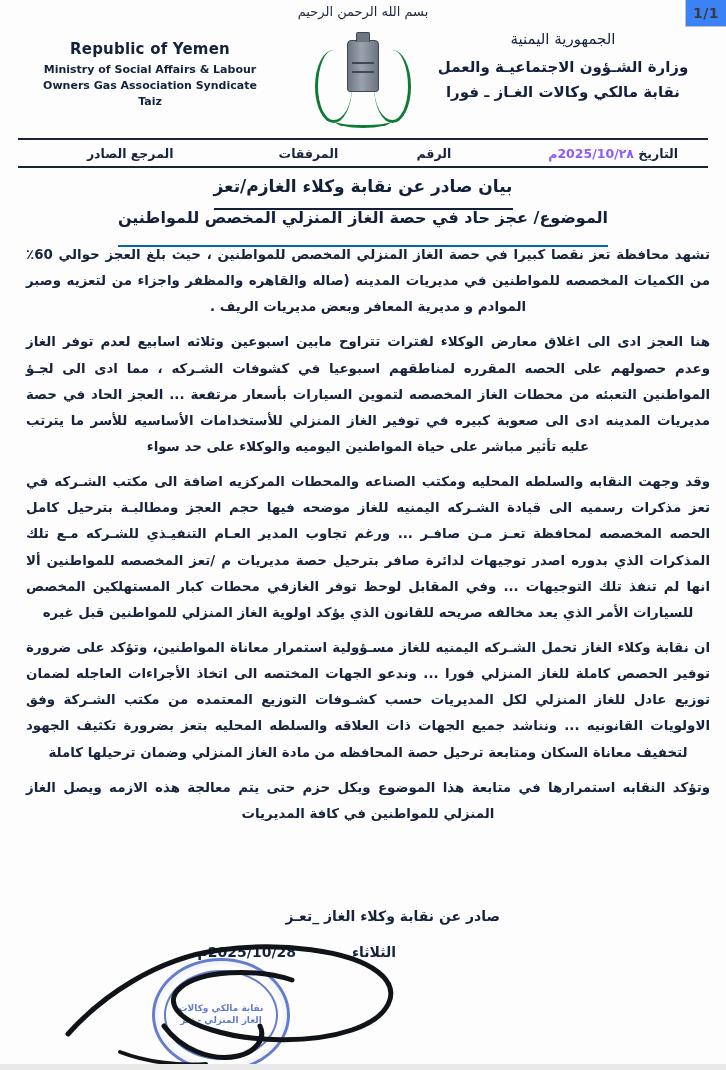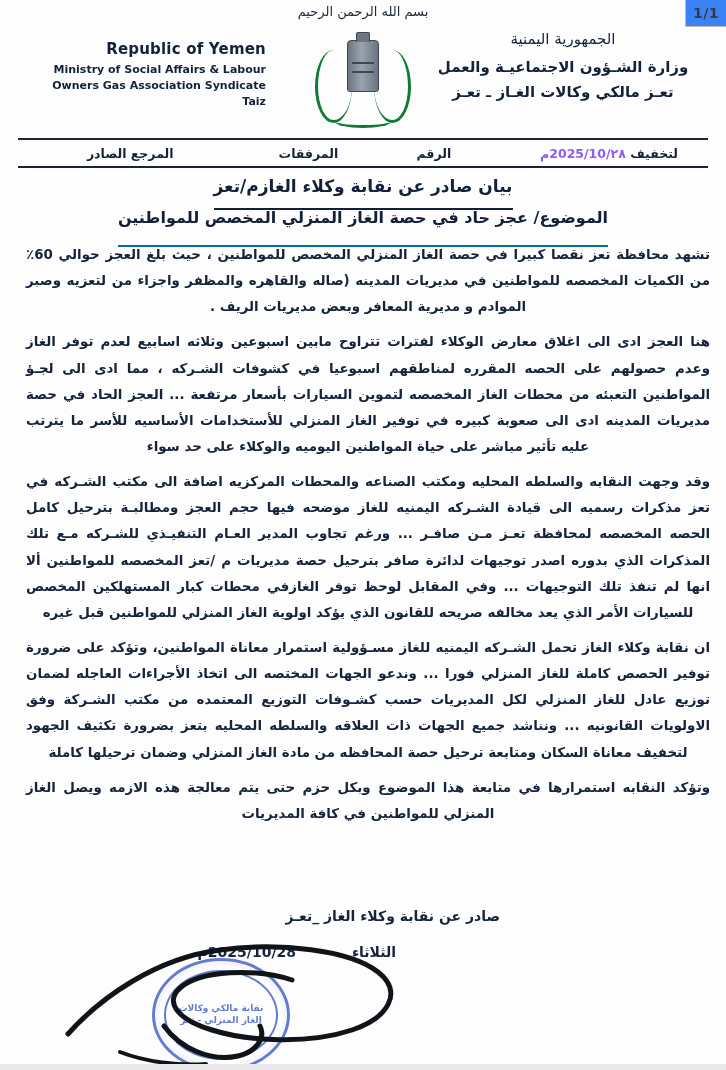--- a/index.html
+++ b/index.html
@@ -57,24 +57,24 @@
   .header {
     position: absolute;
     top: 28px;
     left: 0;
     width: 100%;
     height: 108px;
   }
 
   .header-left {
     position: absolute;
-    left: 6px;
+    left: 20px;
     top: 12px;
     width: 260px;
-    text-align: right;
+    text-align: center;
     direction: ltr;
   }
   .header-left .line1 {
     font-size: 15px;
     font-weight: bold;
     color: #14213a;
     letter-spacing: 0.2px;
     margin-bottom: 4px;
   }
   .header-left .line2,
@@ -371,29 +371,29 @@
     <div class="emblem">
       <div class="wreath-l"></div>
       <div class="wreath-r"></div>
       <div class="cyl"></div>
       <div class="ribbon"></div>
     </div>
 
     <div class="header-right">
       <div class="rep">الجمهورية اليمنية</div>
       <div class="org1">وزارة الشـؤون الاجتماعيـة والعمل</div>
-      <div class="org2">تعـز مالكي وكالات الغـاز ـ تعـز</div>
+      <div class="org2">نقابة مالكي وكالات الغـاز ـ فورا</div>
     </div>
   </div>
 
   <div class="rule top"></div>
 
   <div class="meta-row">
     <div class="meta-cell date">
-      <span>لتخفيف</span>
+      <span>التاريخ</span>
       <span class="date-val">2025/10/٢٨م</span>
     </div>
     <div class="meta-cell num">الرقم</div>
     <div class="meta-cell attach">المرفقات</div>
     <div class="meta-cell ref">المرجع الصادر</div>
   </div>
 
   <div class="rule bottom"></div>
 
   <div class="doc-title">

